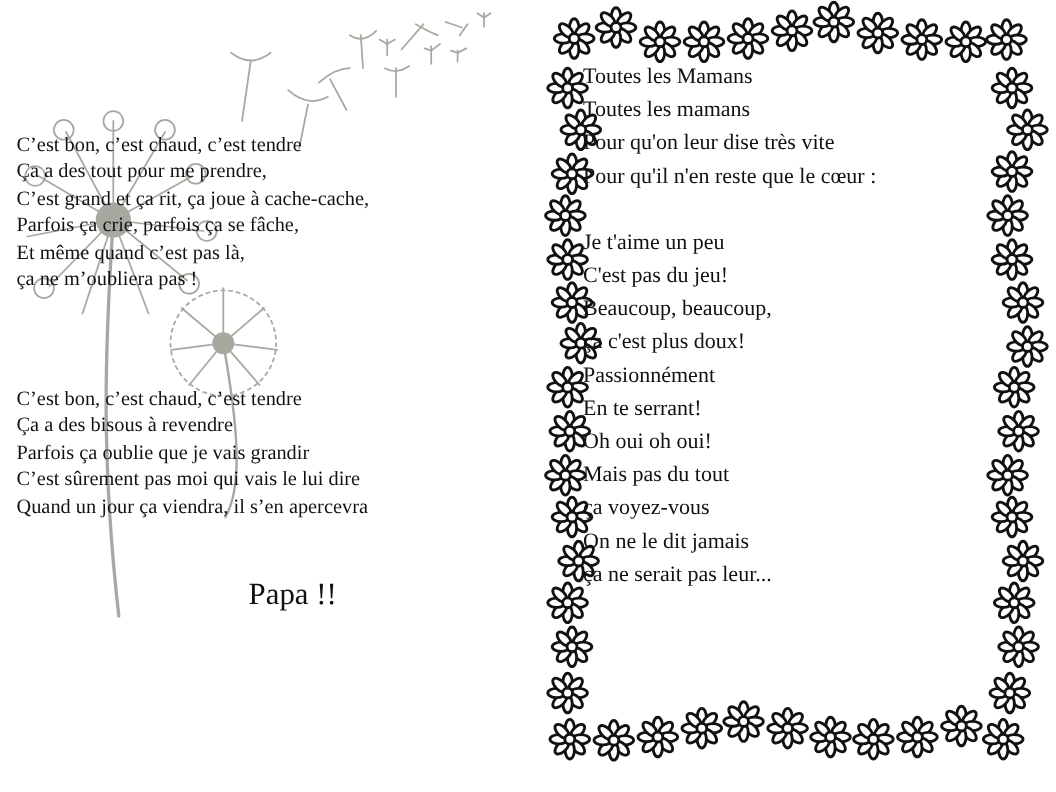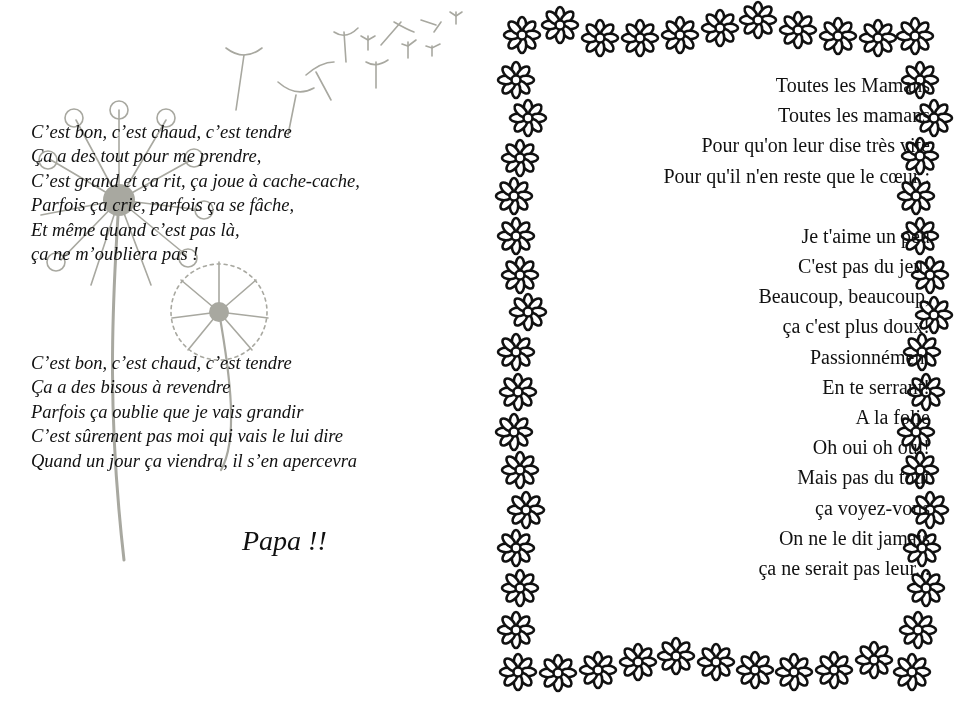--- a/index.html
+++ b/index.html
@@ -1,26 +1,26 @@
 <!DOCTYPE html>
 <html><head>
   <meta charset="utf-8">
   <style>
     html, body { margin:0; padding:0; }
     body { width:960px; height:720px; position:relative; overflow:hidden; background:#ffffff; font-family:"Liberation Serif","DejaVu Serif",serif; color:#111; }
-    .left-page { position:absolute; left:16px; top:0; width:480px; height:720px;font-style:italic; }
+    .left-page { position:absolute; left:0; top:0; width:480px; height:720px; }
     .dandelion-art { position:absolute; left:0; top:0; width:480px; height:720px; pointer-events:none; }
     .stanza { position:absolute; left:15px; font-size:18.5px; line-height:24.4px; white-space:nowrap; }
     .stanza-1 { top:120px; }
     .stanza-2 { top:351px; }
     .stanza .line { display:block; }
     .signature { position:absolute; left:226px; top:525px; font-size:28px; }
     .right-page { position:absolute; left:490px; top:0; width:470px; height:720px; }
     .flower-border { position:absolute; left:0; top:0; width:470px; height:720px; pointer-events:none; }
-    .poem-box { position:absolute; left:40px; top:70px; width:400px; text-align:right; font-size:20px; line-height:30.2px; }
+    .poem-box { position:absolute; left:40px; top:54px; width:400px; text-align:left; font-size:20px; line-height:30.2px; }
     .poem-box .line { display:block; white-space:nowrap; }
     .poem-box .spacer { display:block; height:30px; }
   </style>
 </head>
 <body>
 
 <div class="left-page">
   <svg class="dandelion-art" viewBox="0 0 480 720">
     <g stroke="#a8a8a0" fill="none" stroke-width="1.6" stroke-linecap="round">
 
@@ -182,20 +182,19 @@
     <span class="line">Toutes les mamans</span>
     <span class="line">Pour qu'on leur dise très vite</span>
     <span class="line">Pour qu'il n'en reste que le cœur :</span>
     <span class="spacer"></span>
     <span class="line">Je t'aime un peu</span>
     <span class="line">C'est pas du jeu!</span>
     <span class="line">Beaucoup, beaucoup,</span>
     <span class="line">ça c'est plus doux!</span>
     <span class="line">Passionnément</span>
     <span class="line">En te serrant!</span>
-    <span class="line">A la folie</span>
     <span class="line">Oh oui oh oui!</span>
     <span class="line">Mais pas du tout</span>
     <span class="line">ça voyez-vous</span>
     <span class="line">On ne le dit jamais</span>
     <span class="line">ça ne serait pas leur...</span>
   </div>
 </div>
 
 </body></html>

